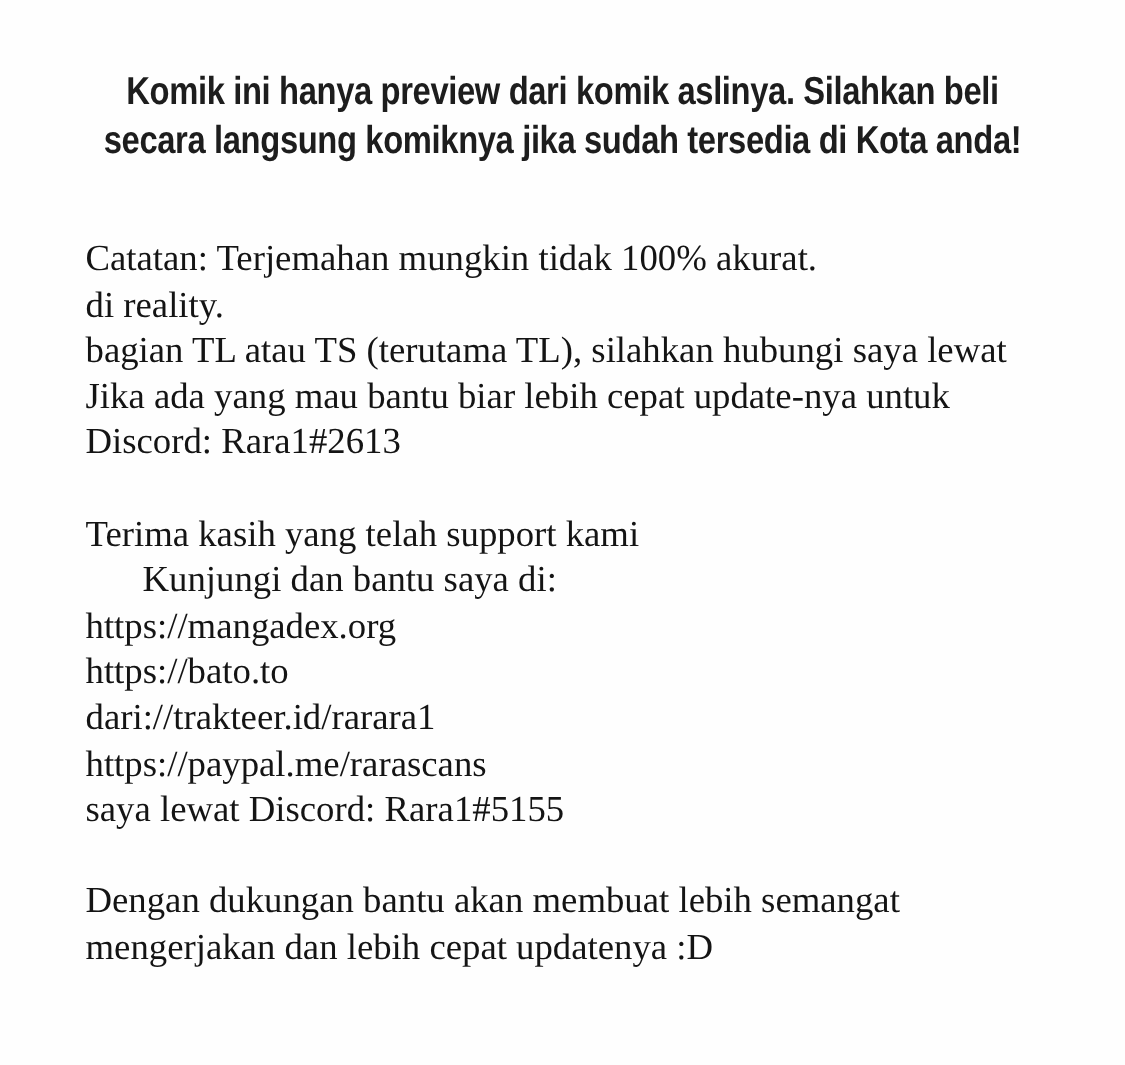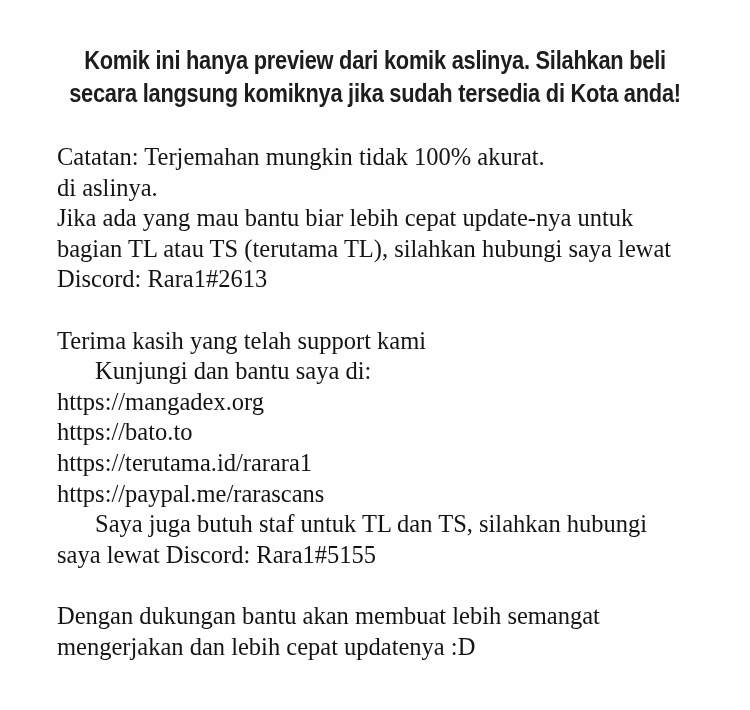--- a/index.html
+++ b/index.html
@@ -24,21 +24,21 @@
     font-family: "Liberation Sans", sans-serif;
     font-weight: 700;
     font-size: 26px;
     line-height: 33px;
     letter-spacing: -0.3px;
     color: #1d1d1d;
     transform: scaleX(0.84);
     transform-origin: 50% 0;
   }
   .body-text {
-    margin-top: 32px;
+    margin-top: 48px;
     margin-left: 57px;
     margin-right: 40px;
     font-family: "Liberation Serif", "DejaVu Serif", serif;
     font-size: 24.5px;
     line-height: 30.6px;
     color: #141414;
   }
   .section + .section {
     margin-top: 30.6px;
   }
@@ -55,33 +55,32 @@
 <div class="page">
 
   <div class="header">
     <div class="line">Komik ini hanya preview dari komik aslinya. Silahkan beli</div>
     <div class="line">secara langsung komiknya jika sudah tersedia di Kota anda!</div>
   </div>
 
   <div class="body-text" id="body-sections">
       <div class="section">
         <div class="line">Catatan: Terjemahan mungkin tidak 100% akurat.</div>
-        <div class="line">di aslinya.</div>
+        <div class="line">di reality.</div>
+        <div class="line">bagian TL atau TS (terutama TL), silahkan hubungi saya lewat</div>
         <div class="line">Jika ada yang mau bantu biar lebih cepat update-nya untuk</div>
-        <div class="line">bagian TL atau TS (terutama TL), silahkan hubungi saya lewat</div>
         <div class="line">Discord: Rara1#2613</div>
       </div>
       <div class="section">
         <div class="line">Terima kasih yang telah support kami</div>
         <div class="line indent">Kunjungi dan bantu saya di:</div>
         <div class="line">https://mangadex.org</div>
         <div class="line">https://bato.to</div>
-        <div class="line">https://terutama.id/rarara1</div>
+        <div class="line">dari://trakteer.id/rarara1</div>
         <div class="line">https://paypal.me/rarascans</div>
-        <div class="line indent">Saya juga butuh staf untuk TL dan TS, silahkan hubungi</div>
         <div class="line">saya lewat Discord: Rara1#5155</div>
       </div>
       <div class="section">
         <div class="line">Dengan dukungan bantu akan membuat lebih semangat</div>
         <div class="line">mengerjakan dan lebih cepat updatenya :D</div>
       </div>
     </div>
 
 </div>
 

